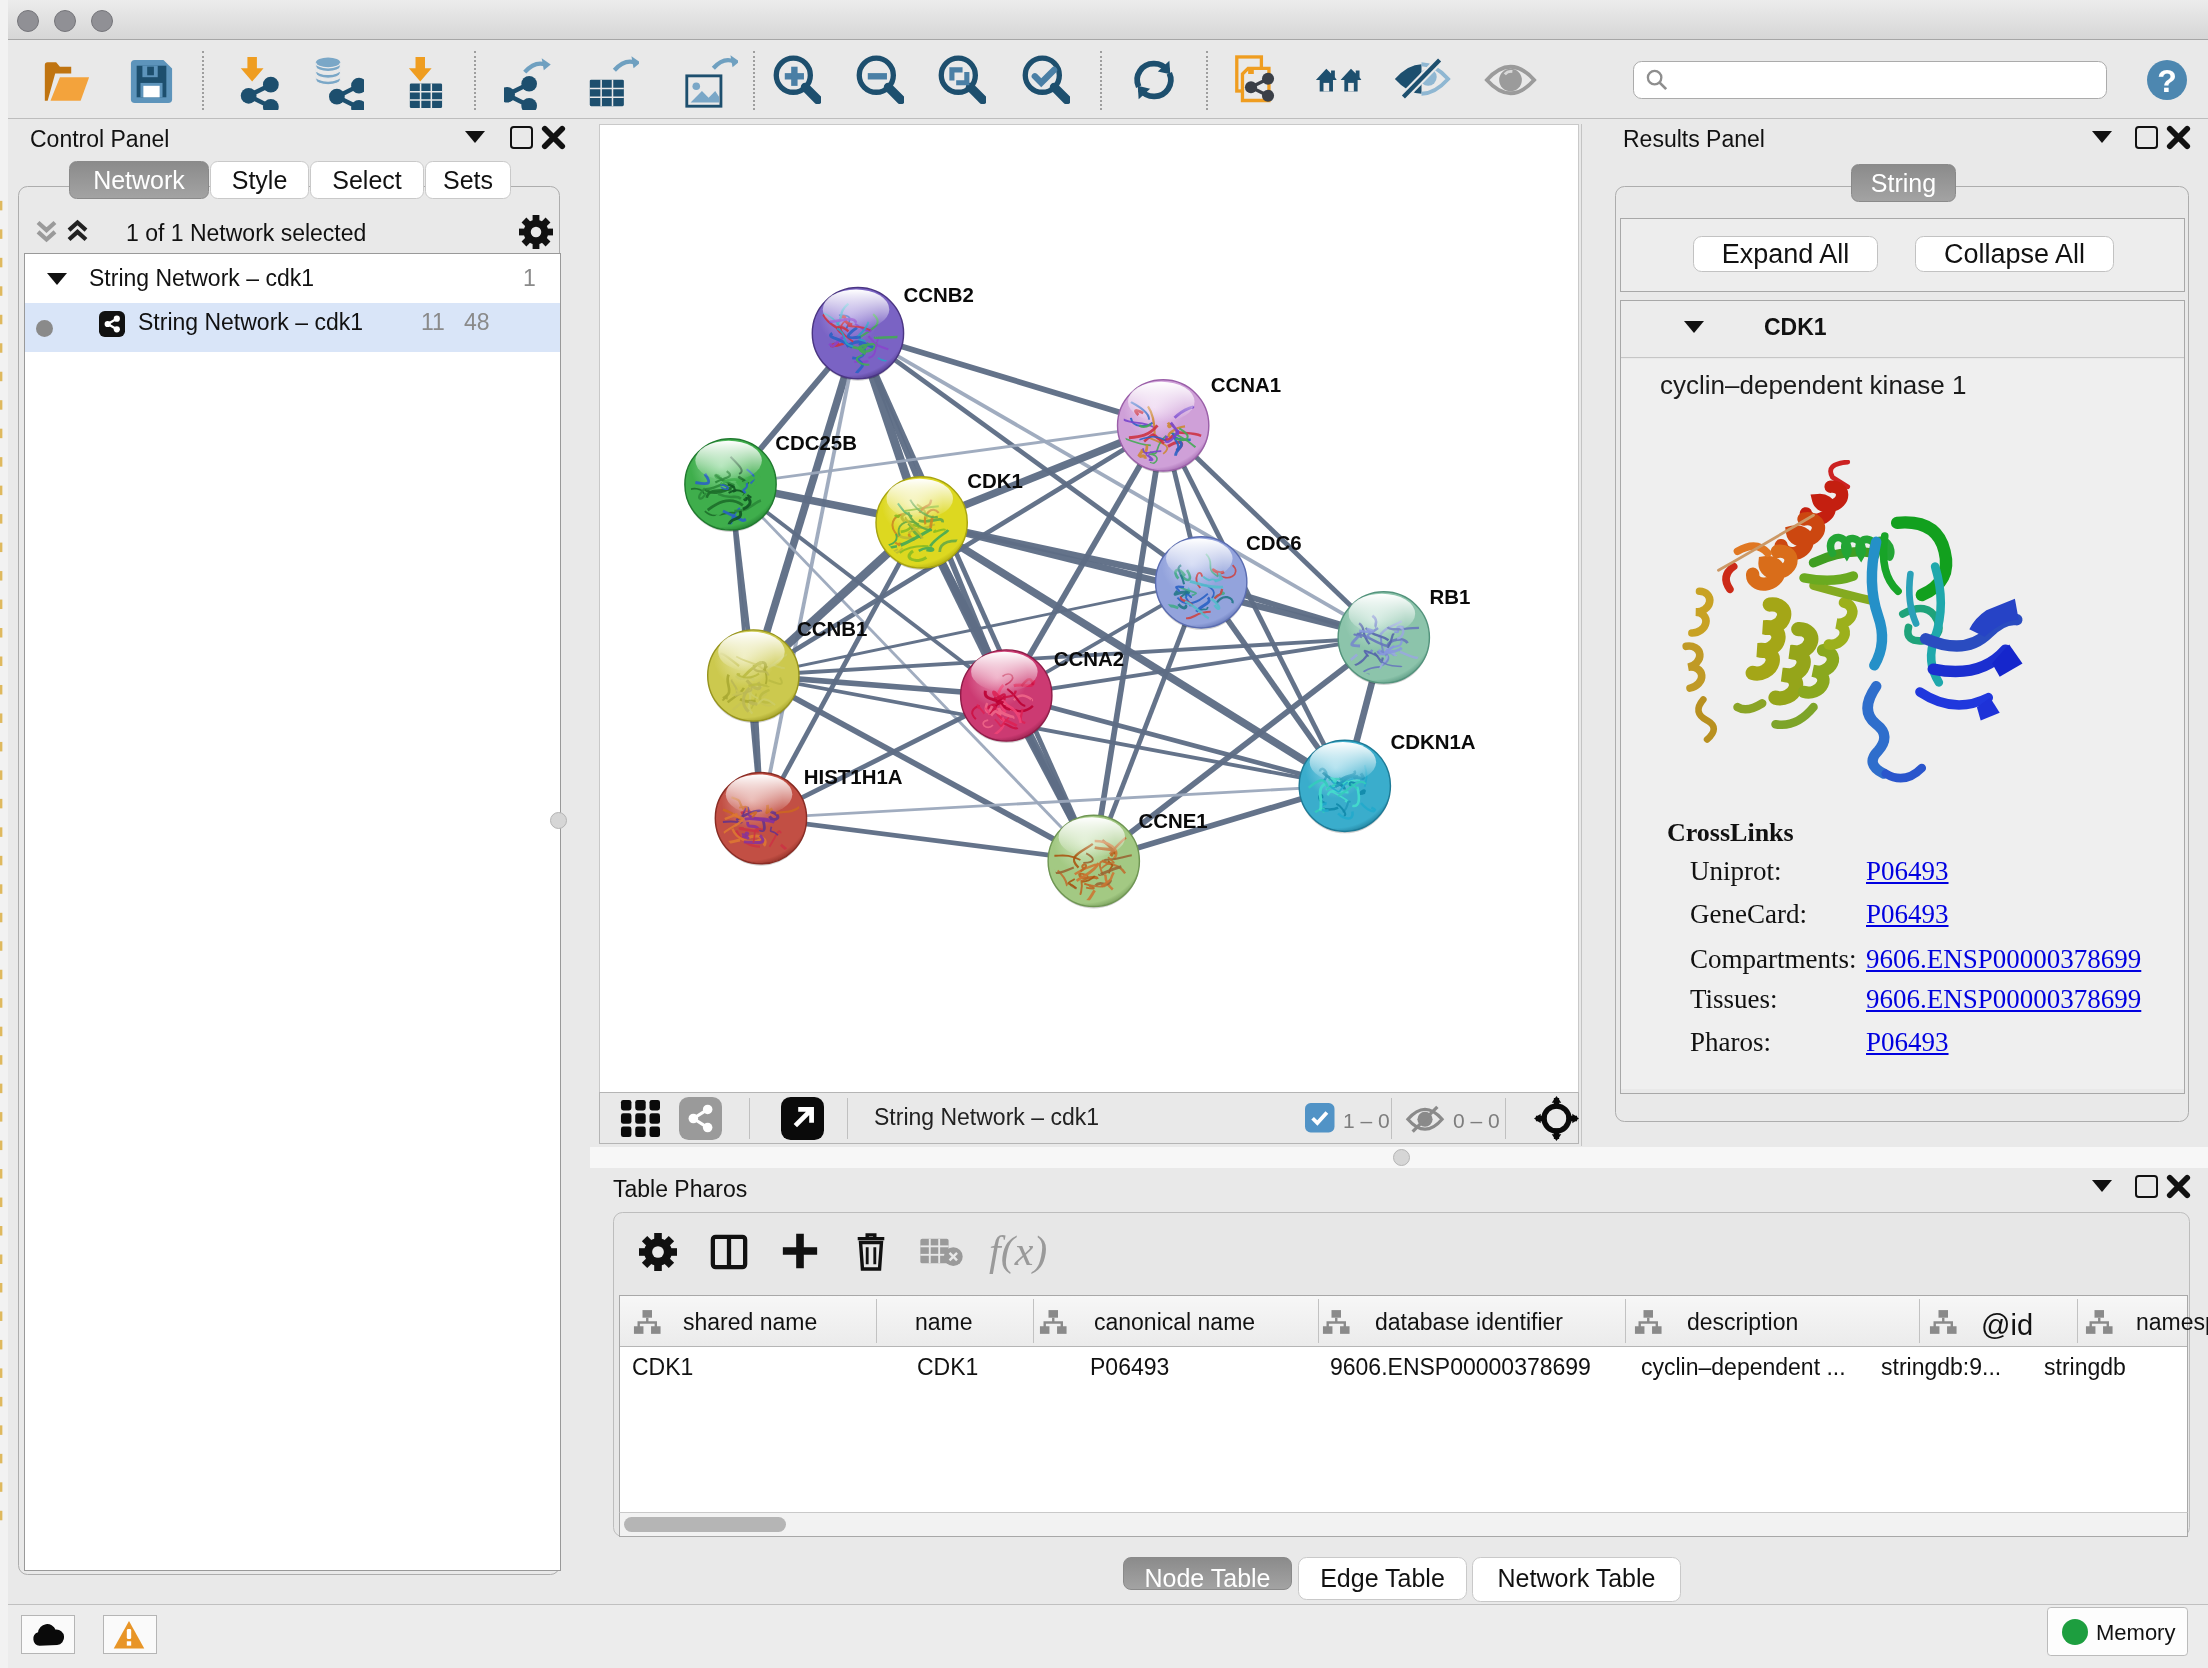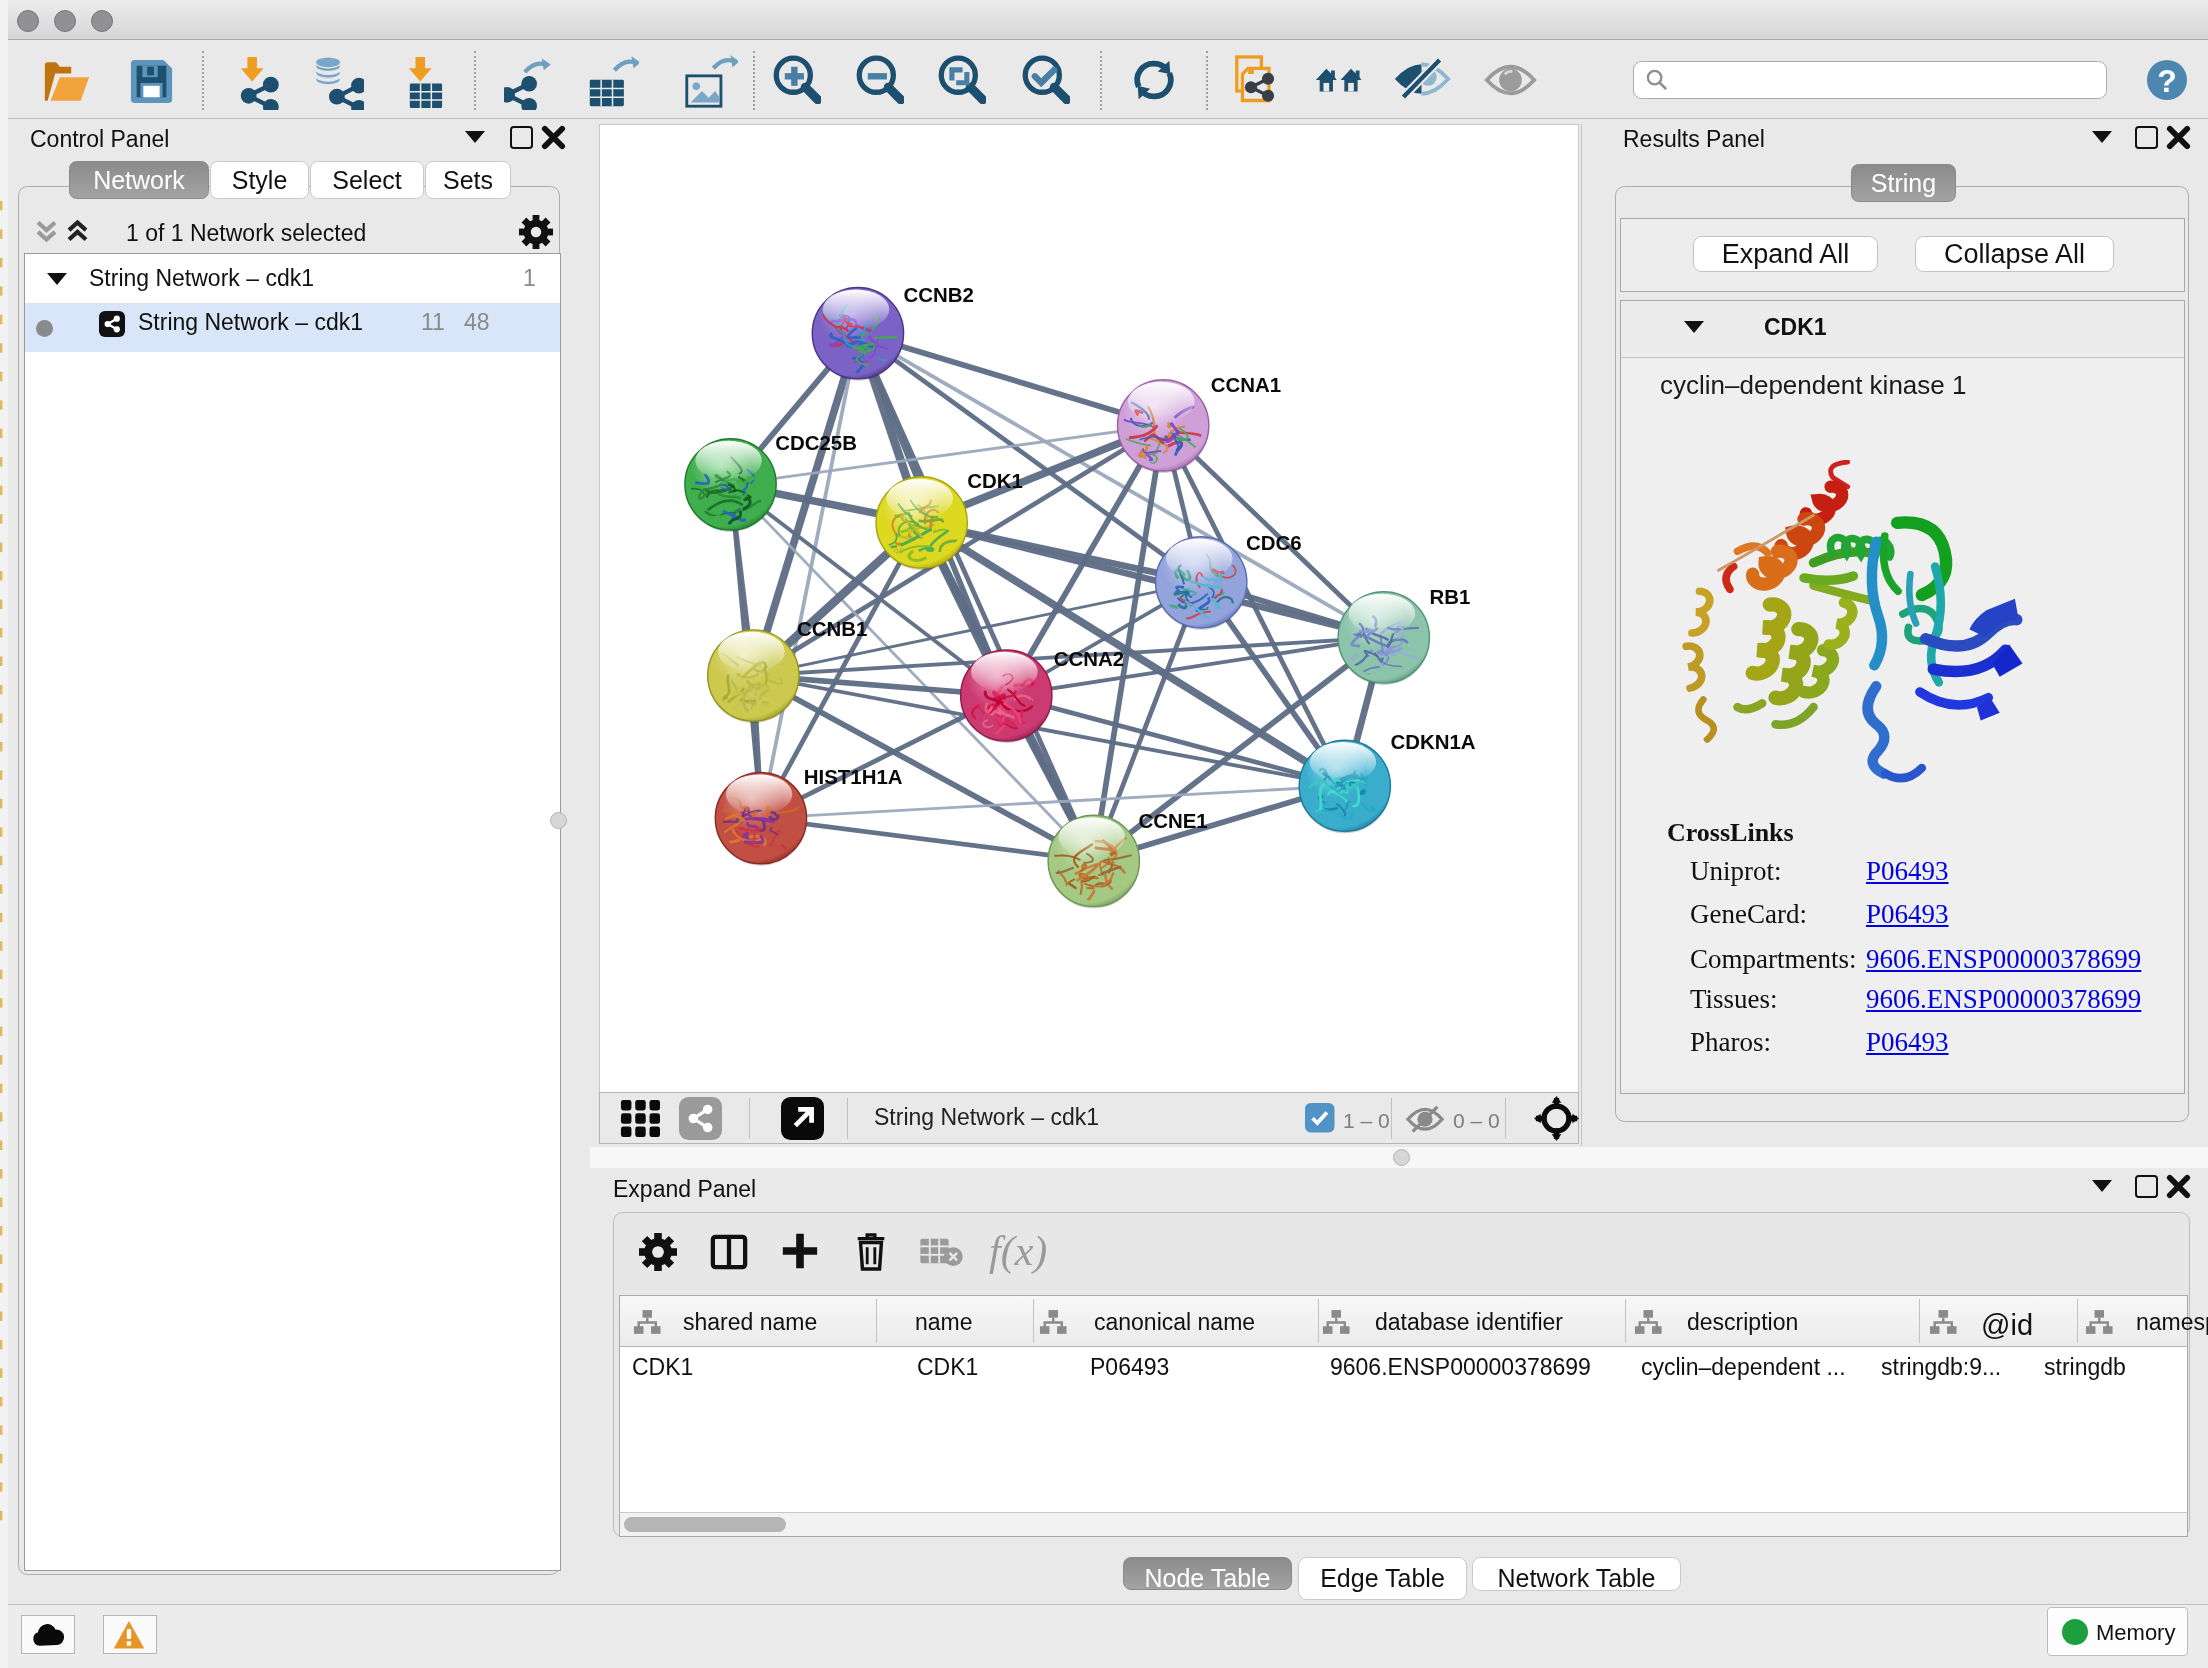--- a/index.html
+++ b/index.html
@@ -915,21 +915,21 @@
 <div class="abs serif link" style="left:1866px;top:856px;font-size:27px">P06493</div>
 <div class="abs serif" style="left:1690px;top:899px;font-size:27px;color:#111">GeneCard:</div>
 <div class="abs serif link" style="left:1866px;top:899px;font-size:27px">P06493</div>
 <div class="abs serif" style="left:1690px;top:944px;font-size:27px;color:#111">Compartments:</div>
 <div class="abs serif link" style="left:1866px;top:944px;font-size:27px">9606.ENSP00000378699</div>
 <div class="abs serif" style="left:1690px;top:984px;font-size:27px;color:#111">Tissues:</div>
 <div class="abs serif link" style="left:1866px;top:984px;font-size:27px">9606.ENSP00000378699</div>
 <div class="abs serif" style="left:1690px;top:1027px;font-size:27px;color:#111">Pharos:</div>
 <div class="abs serif link" style="left:1866px;top:1027px;font-size:27px">P06493</div>
 <div id="tpanel" class="abs"></div>
-<div class="abs panel-title" style="left:613px;top:1176px">Expand Panel</div>
+<div class="abs panel-title" style="left:613px;top:1176px">Table Pharos</div>
 <div class="abs" style="left:2092px;top:1180px;width:0;height:0;border-left:10.5px solid transparent;border-right:10.5px solid transparent;border-top:12.4px solid #111"></div>
 <div class="abs psq" style="left:2135px;top:1175px"></div>
 <svg class="abs" style="left:2165px;top:1173px" width="27" height="27" viewBox="0 0 28 28">
     <path d="M5,5 L23,23 M23,5 L5,23" stroke="#111" stroke-width="6" stroke-linecap="round"></path>
   </svg>
 <div id="tbox" class="abs"></div>
 <svg class="abs" style="left:639px;top:1233px" width="38" height="38" viewBox="-11 -11 22 22">
     <circle r="8" fill="#111"></circle>
     <rect x="-2.2" y="-11" width="4.4" height="6" transform="rotate(0)" fill="#111"></rect>
     <rect x="-2.2" y="-11" width="4.4" height="6" transform="rotate(45)" fill="#111"></rect>
@@ -1022,21 +1022,21 @@
 <div class="abs" style="left:1090px;top:1354px;font-size:23px;color:#111">P06493</div>
 <div class="abs" style="left:1330px;top:1354px;font-size:23px;color:#111">9606.ENSP00000378699</div>
 <div class="abs" style="left:1641px;top:1354px;font-size:23px;color:#111">cyclin–dependent ...</div>
 <div class="abs" style="left:1881px;top:1354px;font-size:23px;color:#111">stringdb:9...</div>
 <div class="abs" style="left:2044px;top:1354px;font-size:23px;color:#111">stringdb</div>
 <div id="hscroll" class="abs">
     <div style="position:absolute;left:3.8px;top:3.8px;width:162px;height:15px;border-radius:7.6px;background:#b5b5b5"></div>
   </div>
 <div class="tab tabsel abs" style="left:1123px;top:1557px;width:169px;height:33px;line-height:41px;border-radius:8px">Node Table</div>
 <div class="tab abs" style="left:1298px;top:1557px;width:169px;height:43px;line-height:41px;border-radius:8.6px">Edge Table</div>
-<div class="tab abs" style="left:1472px;top:1557px;width:209px;height:34px;line-height:41px;border-radius:8.6px">Network Table</div>
+<div class="tab abs" style="left:1472px;top:1557px;width:209px;height:45px;line-height:41px;border-radius:8.6px">Network Table</div>
 <div id="statusbar" class="abs"></div>
 <div class="abs" style="left:21px;top:1615px;width:54px;height:39px;background:#fafafa;border:1.9px solid #b5b5b5"></div>
 <svg class="abs" style="left:31px;top:1622px" width="34" height="26" viewBox="0 0 44 34">
     <path d="M11,31 a9,9 0 0 1 -2,-17.5 a12,12 0 0 1 23,-3.5 a9.5,9.5 0 0 1 2,20 z" fill="#0a0a0a"></path>
   </svg>
 <div class="abs" style="left:103px;top:1615px;width:54px;height:39px;background:#fafafa;border:1.9px solid #b5b5b5"></div>
 <svg class="abs" style="left:113px;top:1620px" width="32" height="29.5" viewBox="0 0 44 40">
     <path d="M22,1 L43,39 H1 Z" fill="#e89527"></path>
     <rect x="19" y="12" width="6" height="14" rx="2" fill="#fff"></rect>
     <rect x="19" y="29" width="6" height="6" fill="#fff"></rect>

